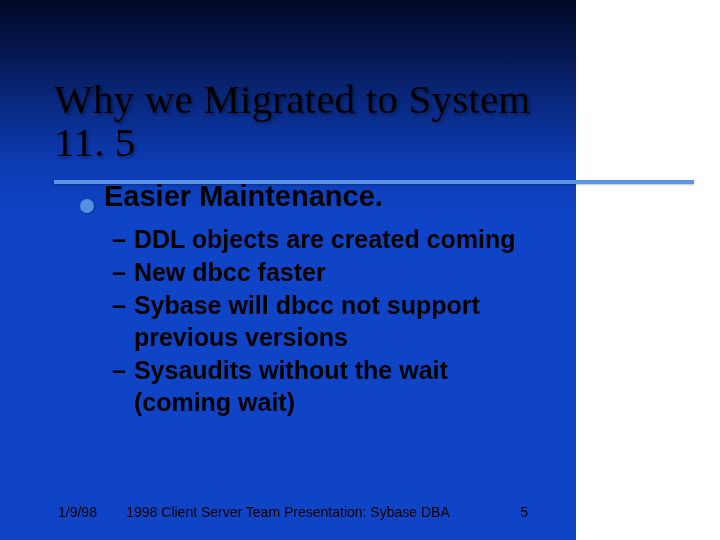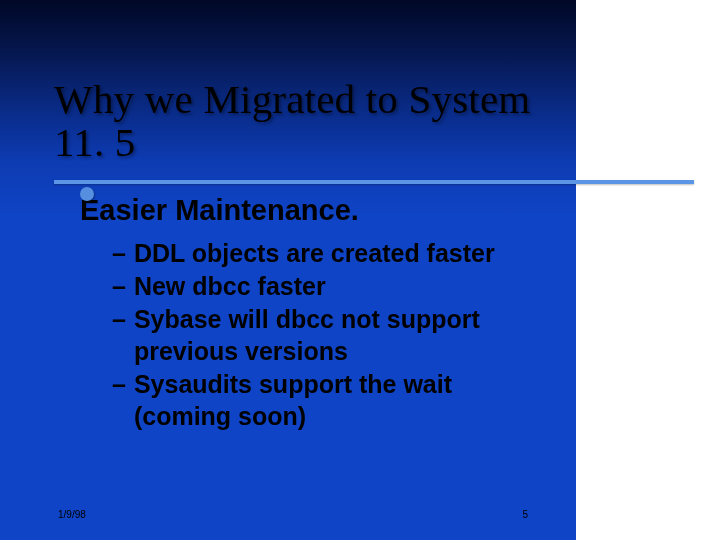--- a/index.html
+++ b/index.html
@@ -52,21 +52,20 @@
     position: absolute;
     left: 80px;
     top: 180px;
     right: 50px;
     color: #000;
   }
   .top-bullet {
     display: flex;
     align-items: baseline;
     margin-bottom: 10px;
-    flex-direction: column;
   }
   .disc {
     width: 14px;
     height: 14px;
     background: #568fe0;
     border-radius: 50%;
     flex: 0 0 auto;
     position: relative;
     top: 7px;
     margin-right: 10px;
@@ -95,21 +94,21 @@
   .sub-text {
     flex: 1 1 auto;
   }
   .footer {
     position: absolute;
     left: 0;
     right: 0;
     bottom: 20px;
     height: 22px;
     color: #000;
-    font-size: 10px;
+    font-size: 14px;
     font-weight: 400;
   }
   .foot-left {
     position: absolute;
     left: 58px;
     bottom: 0;
   }
   .foot-center {
     position: absolute;
     left: 0;
@@ -137,39 +136,40 @@
 
     <div class="top-bullet">
       <span class="disc"></span>
       <span class="top-bullet-text">Easier Maintenance.</span>
     </div>
 
     <div class="sub-list">
 
       <div class="sub-item">
         <span class="dash">–</span>
-        <span class="sub-text">DDL objects are created faster</span>
+        <span class="sub-text">DDL objects are created coming</span>
       </div>
 
       <div class="sub-item">
         <span class="dash">–</span>
         <span class="sub-text">New dbcc faster</span>
       </div>
 
       <div class="sub-item">
         <span class="dash">–</span>
         <span class="sub-text">Sybase will dbcc not support previous versions</span>
       </div>
 
       <div class="sub-item">
         <span class="dash">–</span>
-        <span class="sub-text">Sysaudits support the wait (coming soon)</span>
+        <span class="sub-text">Sysaudits without the wait (coming wait)</span>
       </div>
 
     </div>
   </div>
 
   <div class="footer">
     <span class="foot-left">1/9/98</span>
+    <span class="foot-center">1998 Client Server Team Presentation: Sybase DBA</span>
     <span class="foot-right">5</span>
   </div>
 
 </div>
 
 </body></html>

